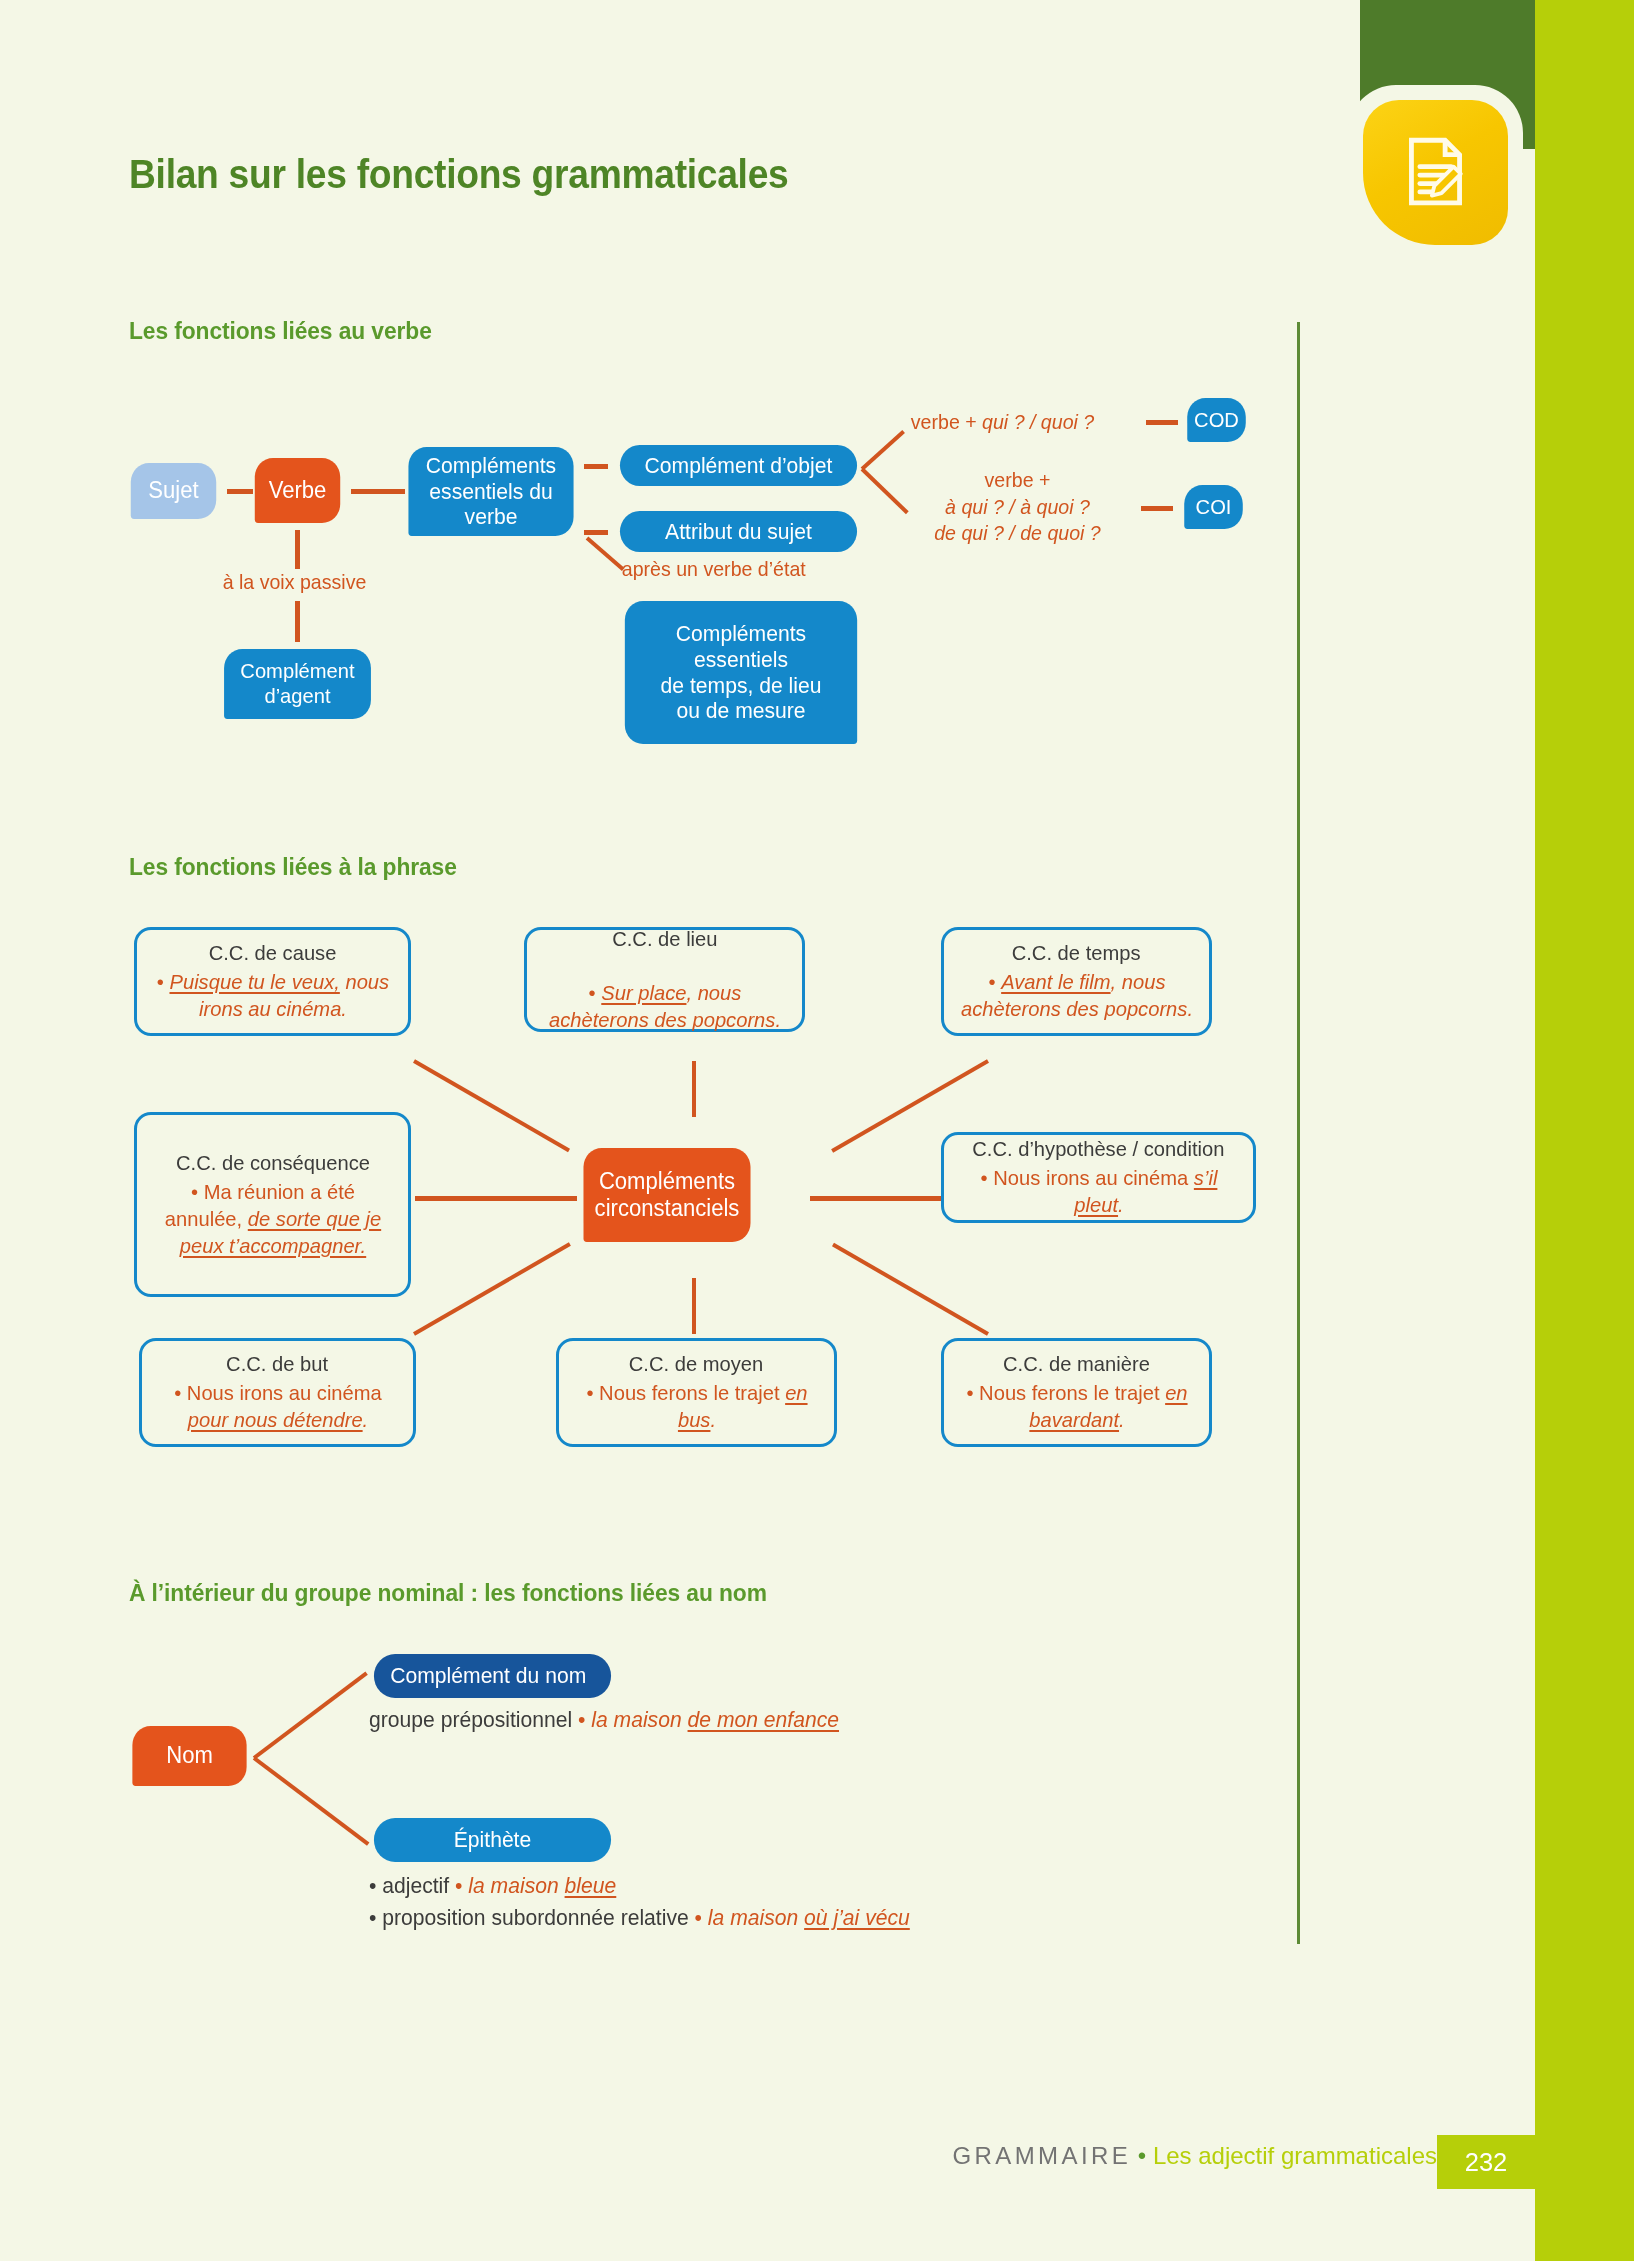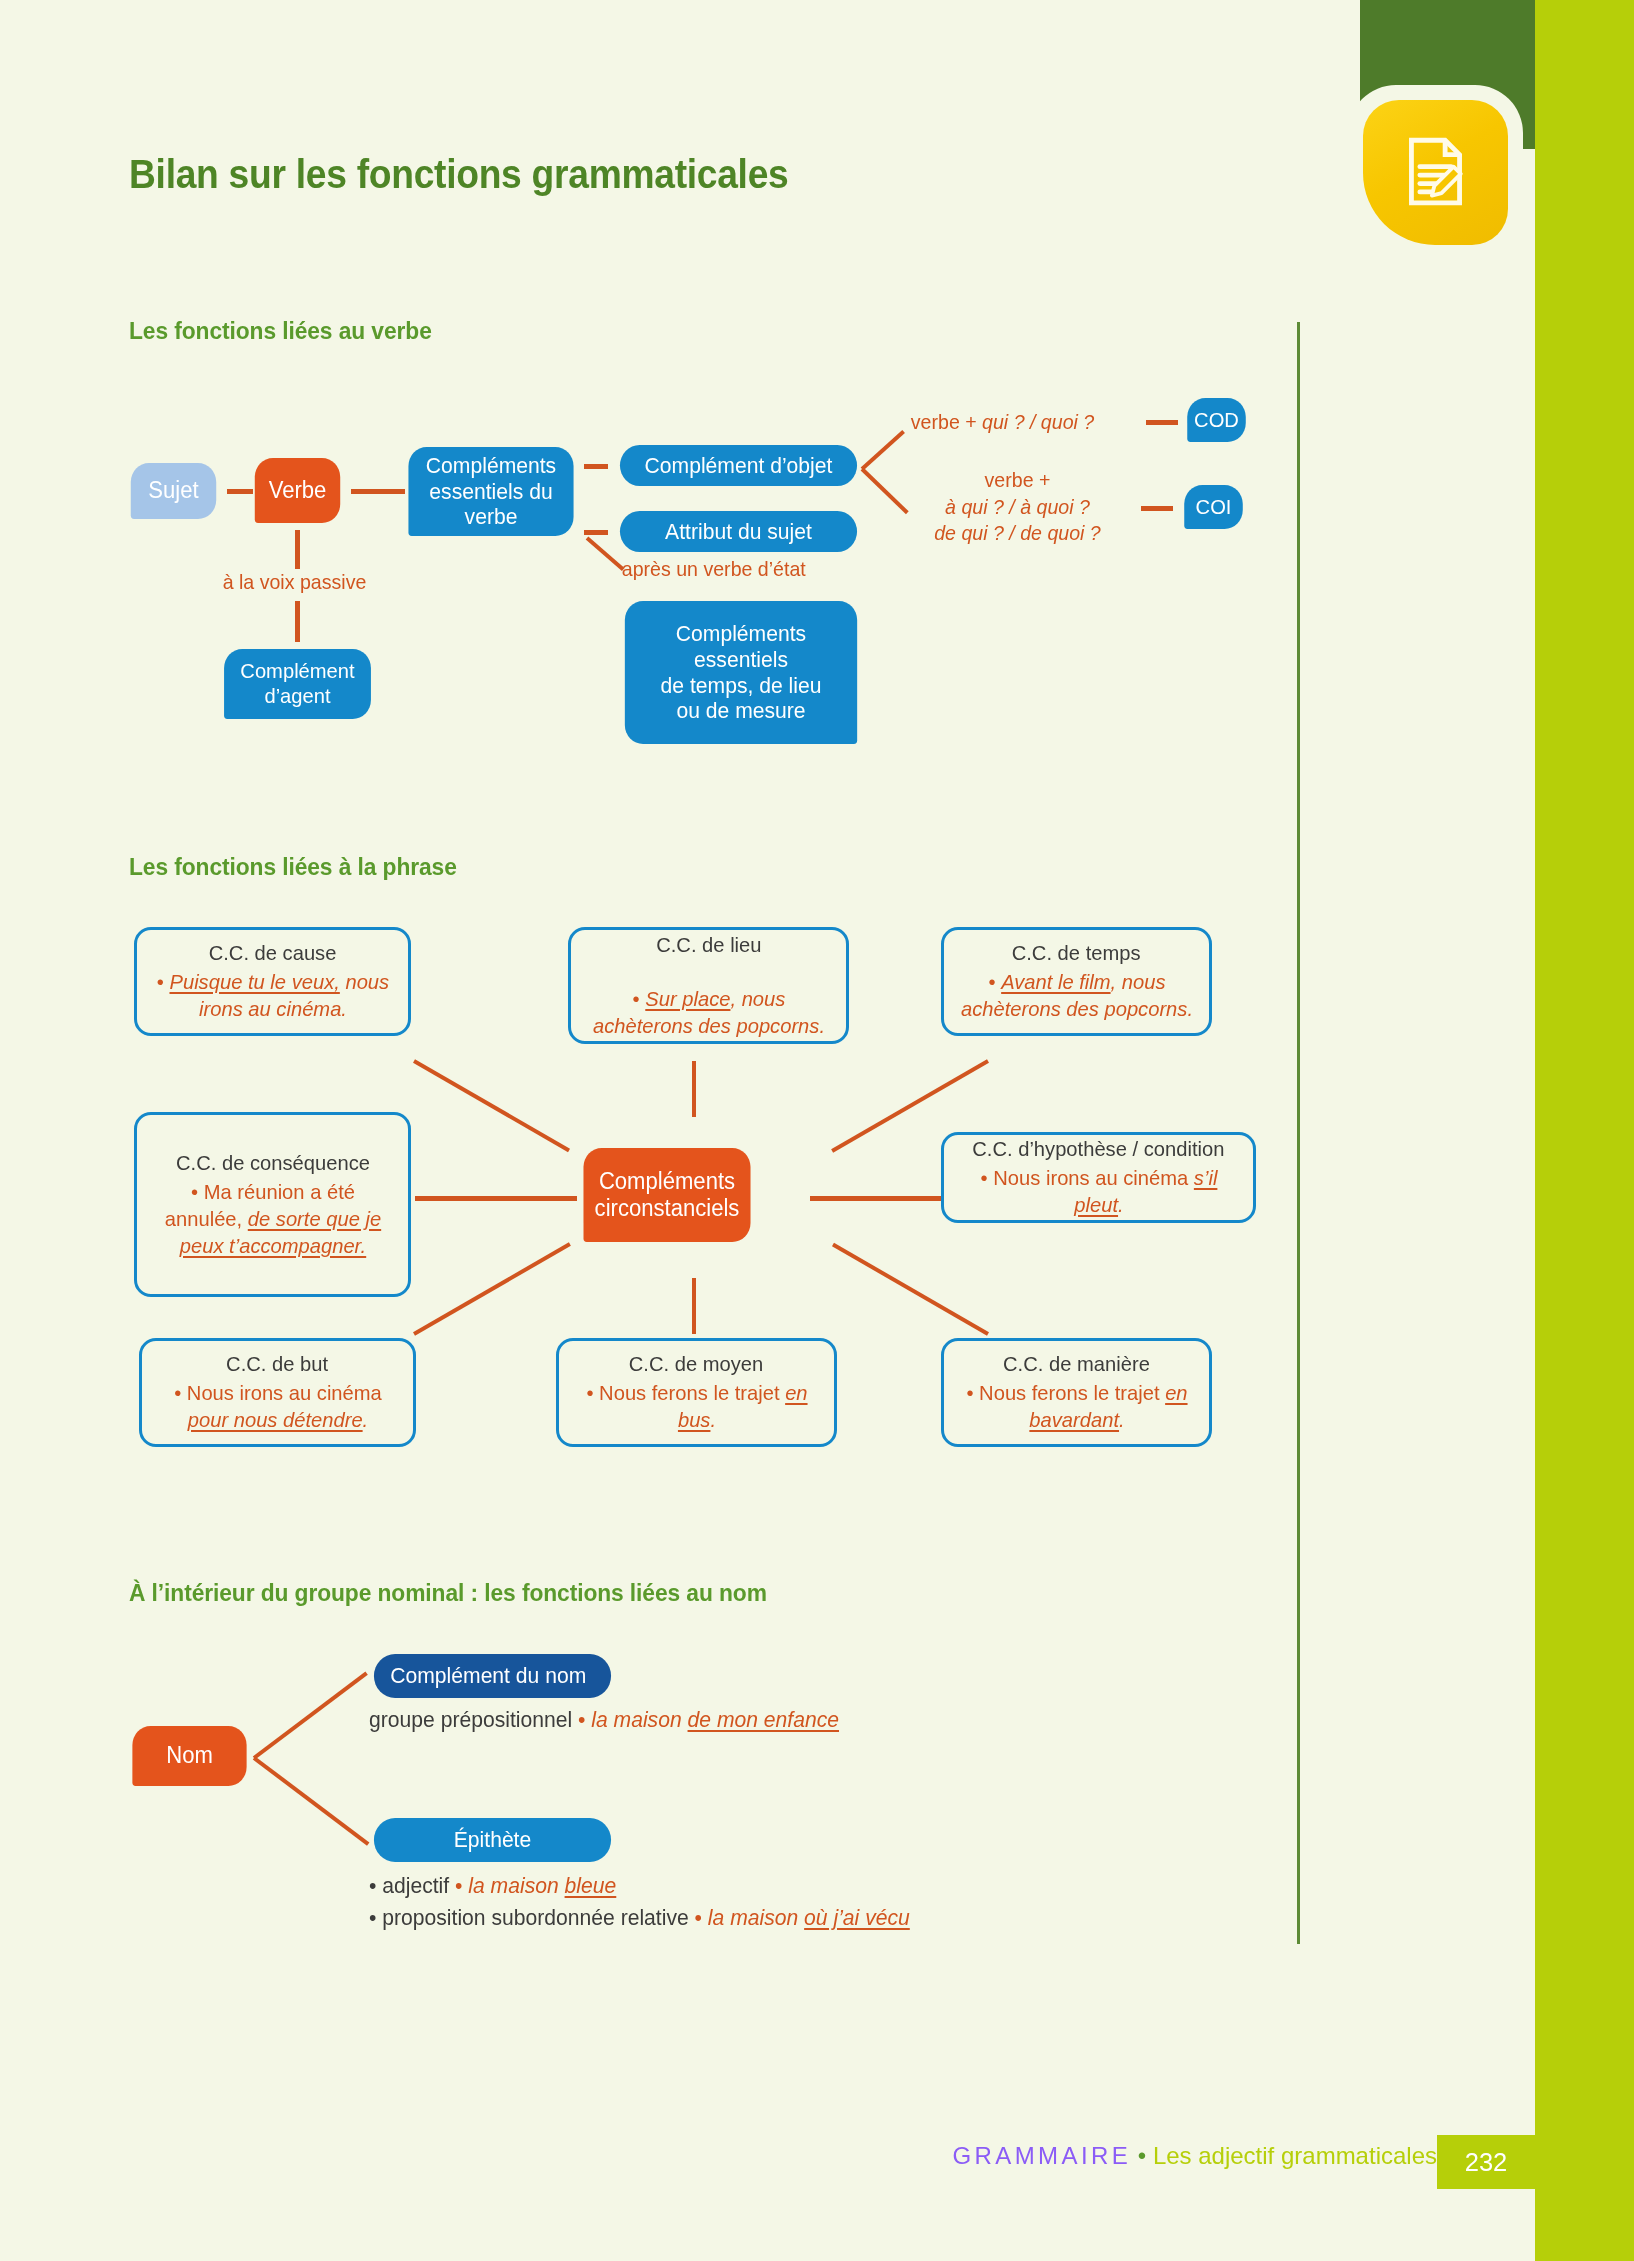--- a/index.html
+++ b/index.html
@@ -99,21 +99,21 @@
   }
   .gn-line em{font-style:italic;color:#d1551f;}
   .gn-line em u{text-decoration:underline;text-underline-offset:2.6px;}
   .gn-line .dot{color:#d1551f;font-style:normal;}
 
   
   .footer{position:absolute;left:0;bottom:72px;width:1635px;height:54px;}
   .foot-txt{position:absolute;right:198px;top:6.8px;
     font-family:"Liberation Sans Narrow","Liberation Sans",sans-serif;
     font-size:24px;white-space:nowrap;}
-  .foot-a{color:#8b5cf6;letter-spacing:3.4px;margin-left:8px;}
+  .foot-a{color:#737373;letter-spacing:3.4px;margin-left:8px;}
   .foot-dot{color:#5a9a2c;}
   .foot-b{color:#b6cf09;}
   .foot-page{position:absolute;right:100px;top:0;width:98px;height:54px;
     background:#b6cf09;color:#ffffff;
     font-family:"Liberation Sans Narrow","Liberation Sans",sans-serif;
     font-size:25.5px;display:flex;align-items:center;justify-content:center;}
 </style>
 </head>
 <body>
 
@@ -222,21 +222,21 @@
   <span>Compléments<br>circonstanciels</span>
 </div>
 
 <div class="cc" style="left:134px;top:927px;width:277px;height:109px;">
   <div class="cc-title">C.C. de cause</div>
   <div class="cc-ex">
     <span class="bullet">• </span><u>Puisque tu le veux,</u><span> nous irons au cinéma.</span>
   </div>
 </div>
 
-<div class="cc" style="left:568px;top:927px;width:281px;height:117px;gap:25px;">
+<div class="cc" style="left:524px;top:927px;width:281px;height:105px;gap:25px;">
   <div class="cc-title">C.C. de lieu</div>
   <div class="cc-ex">
     <span class="bullet">• </span><u>Sur place</u><span>, nous achèterons des popcorns.</span>
   </div>
 </div>
 
 <div class="cc" style="left:941px;top:927px;width:271px;height:109px;">
   <div class="cc-title">C.C. de temps</div>
   <div class="cc-ex">
     <span class="bullet">• </span><u>Avant le film</u><span>, nous achèterons des popcorns.</span>

